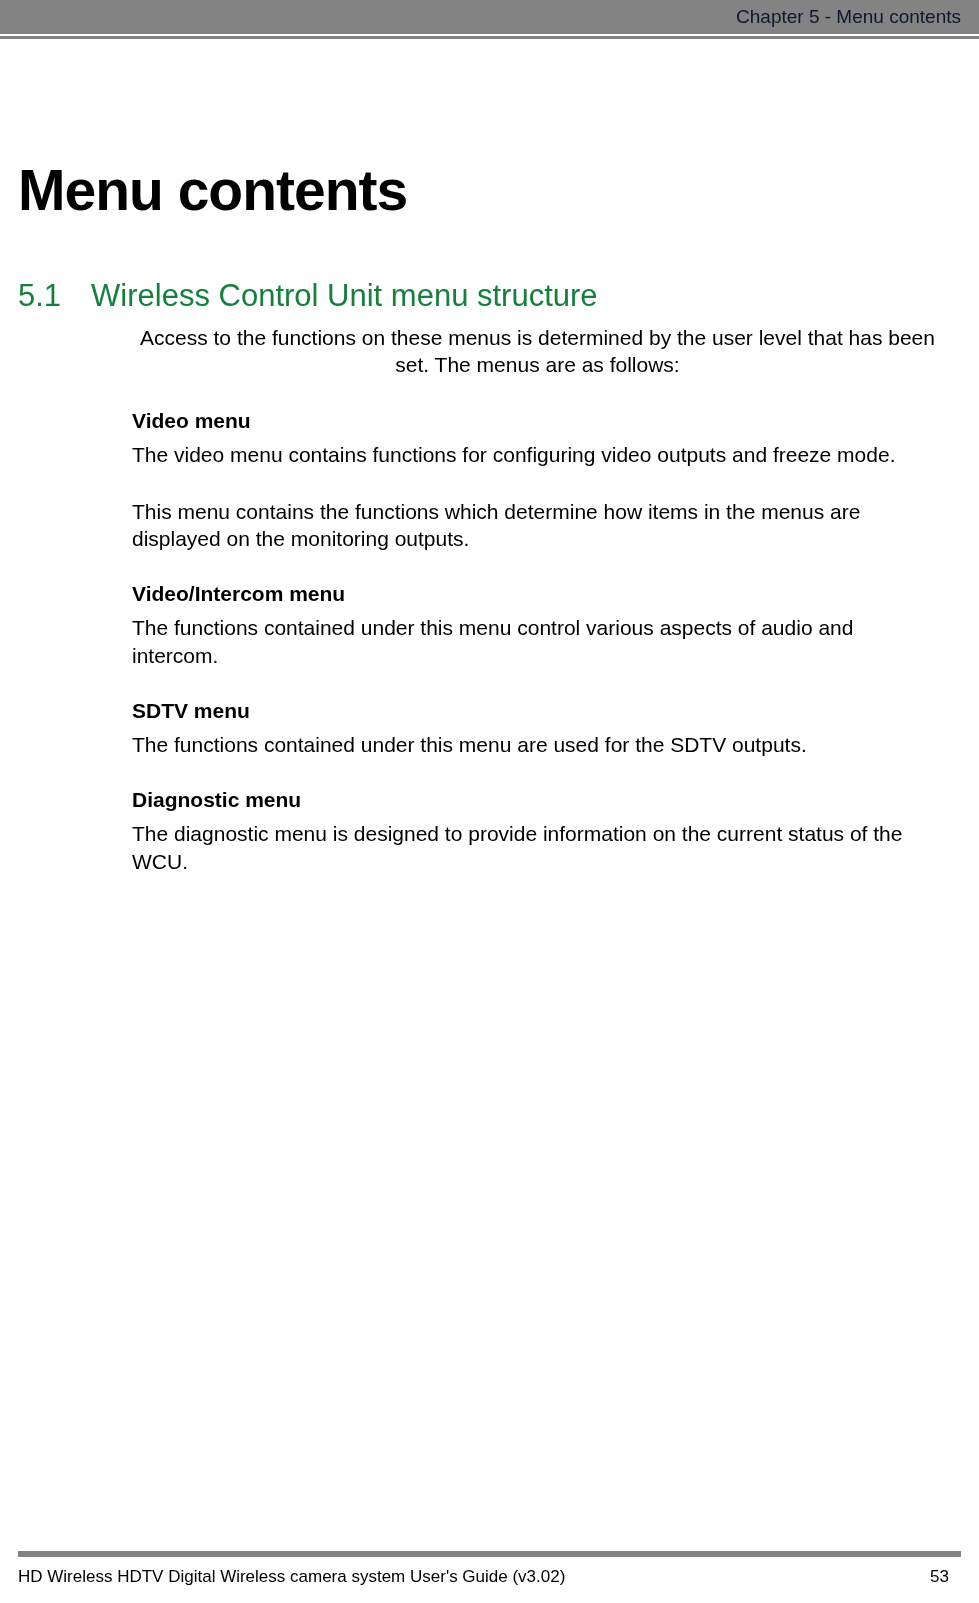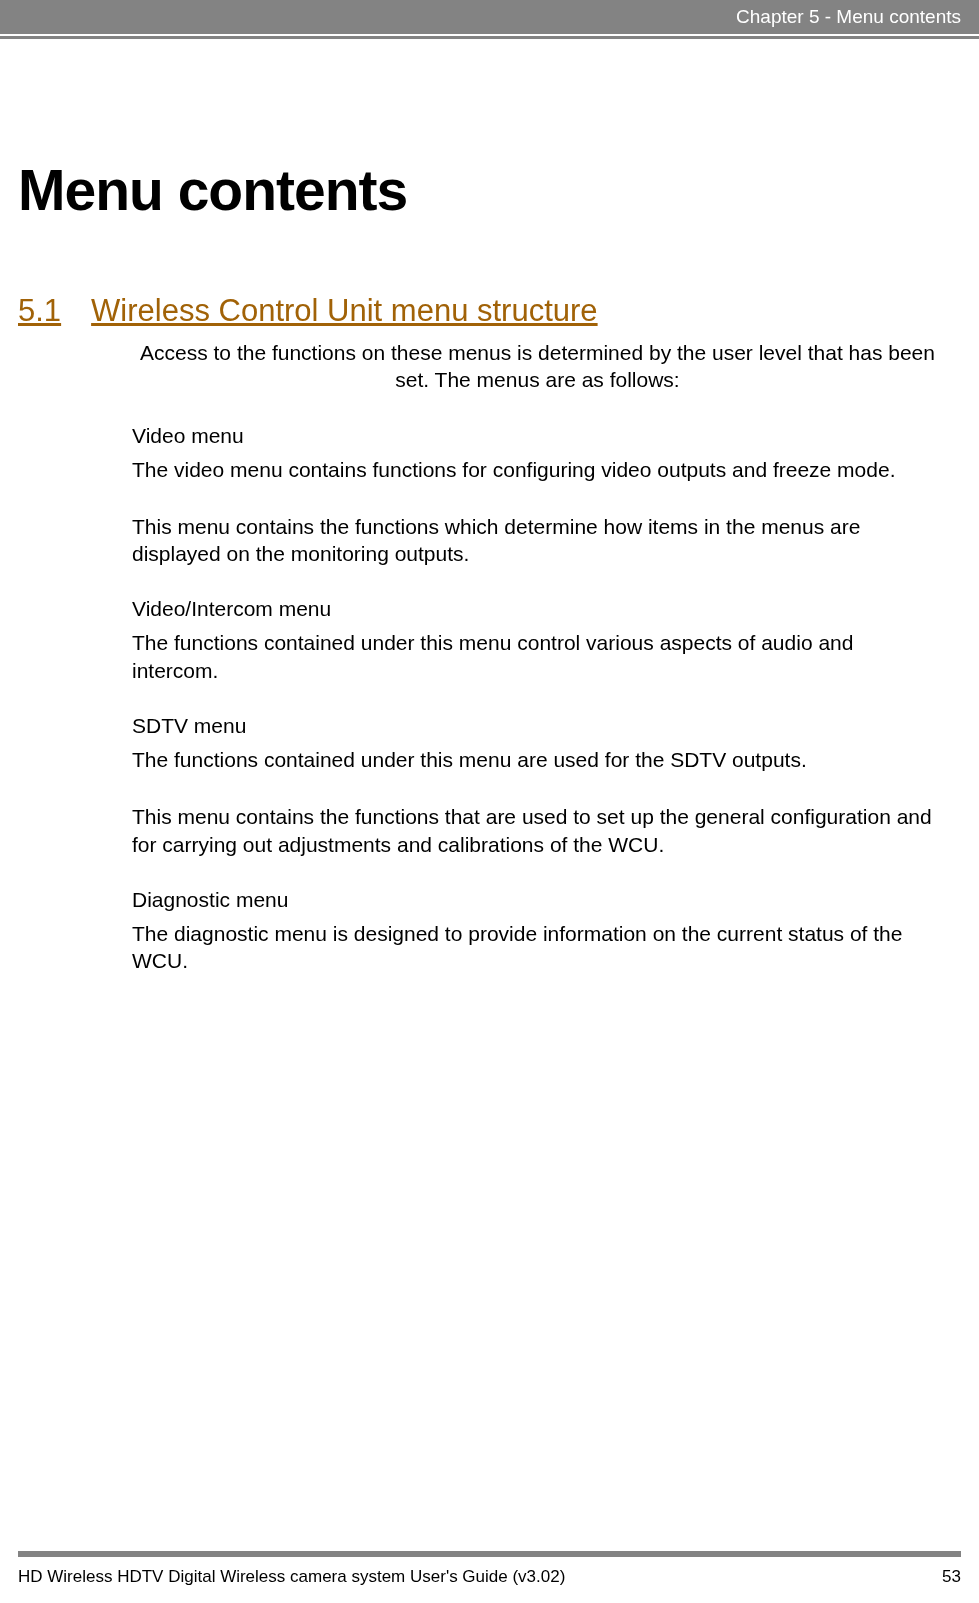--- a/index.html
+++ b/index.html
@@ -9,21 +9,21 @@
     }
     body {
       font-family: Arial, Helvetica, sans-serif;
       background: #ffffff;
       width: 979px;
       height: 1603px;
       position: relative;
     }
     .header-bar {
       background: #838383;
-      color: #ffffff;
+      color: #0f172a;
       text-align: right;
       padding: 6px 18px;
       font-size: 19px;
     }
     .header-rule {
       height: 3px;
       background: #838383;
       margin-top: 2px;
     }
     .content {
@@ -40,67 +40,66 @@
     .chapter-subtitle {
       font-size: 57px;
       font-weight: 700;
       color: #000000;
       margin-top: 118px;
       letter-spacing: -1px;
     }
     .section-heading {
       font-size: 31px;
       font-weight: 400;
-      color: #a16207;
-      margin-top: 70px;
+      color: #15803d;
+      margin-top: 55px;
       display: flex;
       align-items: baseline;
-      text-decoration: underline;
     }
     .section-number {
       margin-right: 30px;
     }
     .body-content {
       margin-left: 114px;
       margin-right: 18px;
     }
     .intro-text {
       font-size: 21px;
       color: #000000;
       margin-top: 10px;
       line-height: 1.3;
       text-align: center;
     }
     .menu-block {
       margin-top: 30px;
     }
     .menu-heading {
       font-size: 21px;
-      font-weight: 400;
+      font-weight: 700;
       color: #000000;
     }
     .menu-desc {
       font-size: 21px;
       color: #000000;
       margin-top: 8px;
       line-height: 1.3;
     }
     .footer-rule {
       position: absolute;
       bottom: 46px;
       left: 18px;
       right: 18px;
       height: 6px;
       background: #838383;
     }
     .footer {
       position: absolute;
       bottom: 16px;
       left: 18px;
-      right: 18px;
+      right: 30px;
       display: flex;
       justify-content: space-between;
       font-size: 17px;
       color: #000000;
     }
   </style>
 </head>
 <body>
 
 <div class="header-bar">
@@ -132,21 +131,20 @@
       <div class="menu-heading">Video/Intercom menu</div>
       <div class="menu-desc">The functions contained under this menu control various aspects of audio and intercom.</div>
     </div>
 
     <div class="menu-block">
       <div class="menu-heading">SDTV menu</div>
       <div class="menu-desc">The functions contained under this menu are used for the SDTV outputs.</div>
     </div>
 
     <div class="menu-block">
-      <div class="menu-desc">This menu contains the functions that are used to set up the general configuration and for carrying out adjustments and calibrations of the WCU.</div>
     </div>
 
 
     <div class="menu-block">
       <div class="menu-heading">Diagnostic menu</div>
       <div class="menu-desc">The diagnostic menu is designed to provide information on the current status of the WCU.</div>
     </div>
   </div>
 </div>
 

